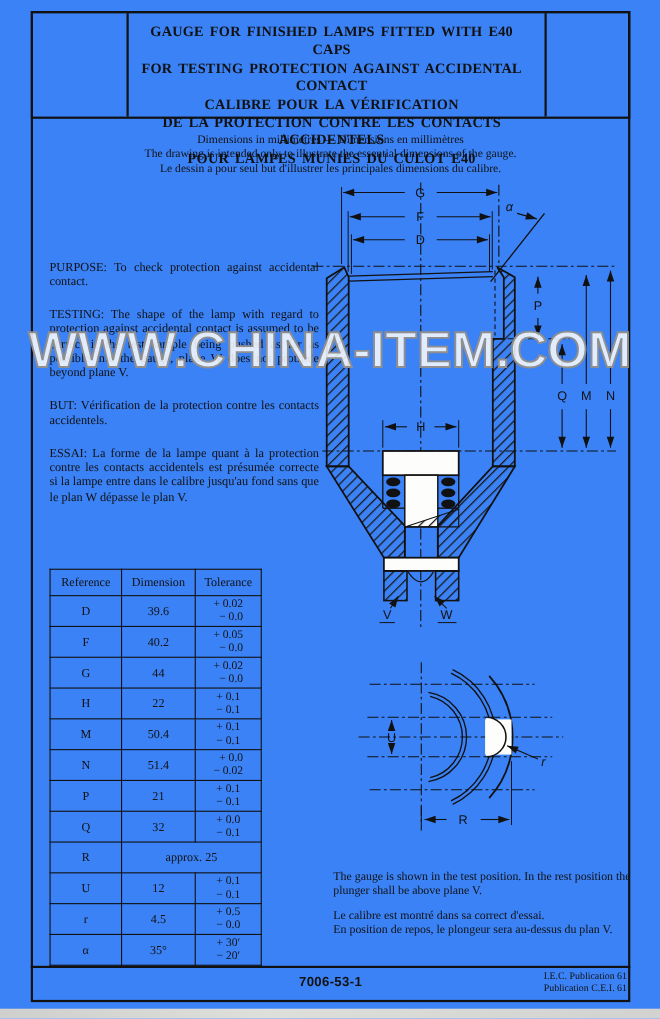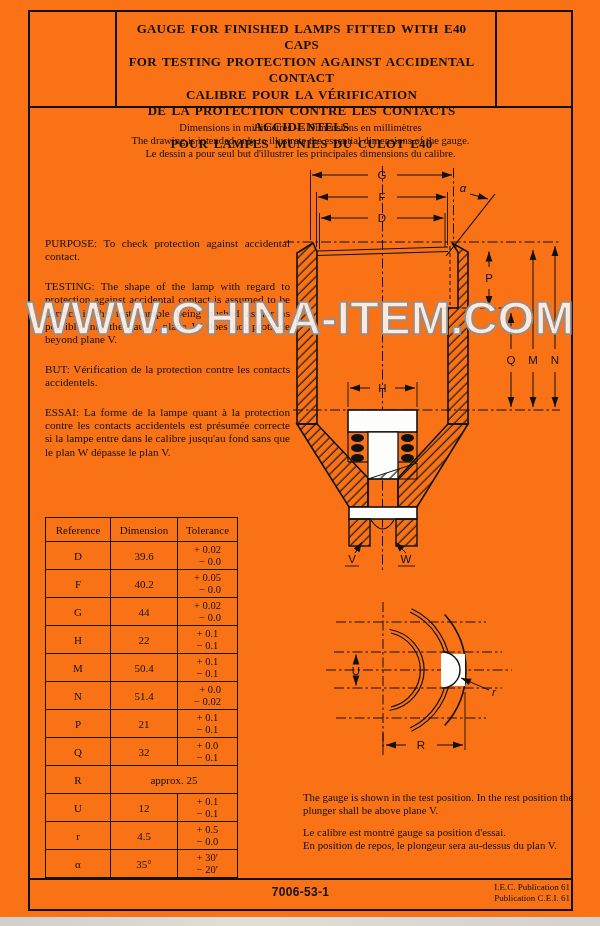--- a/index.html
+++ b/index.html
@@ -1,16 +1,16 @@
 <!DOCTYPE html>
 <html><head>
 <meta charset="utf-8">
 <style>
   html,body{margin:0;padding:0;background:#e8e8e6;}
-  #page{position:relative;width:600px;height:926px;background:#f97316;overflow:hidden;
+  #page{position:relative;width:600px;height:926px;background:#3b82f6;overflow:hidden;
         font-family:"Liberation Serif",serif;color:#111;}
   .abs{position:absolute;}
   #page-border{left:28px;top:10px;width:541px;height:897px;border:2px solid #111;}
   
   #title-block{left:28px;top:10px;width:541px;height:94px;border:2px solid #111;border-bottom:2px solid #111;}
   .vdiv{position:absolute;top:0;bottom:0;width:2px;background:#111;}
   #title-text{position:absolute;left:90px;top:9px;width:363px;text-align:center;
               font-weight:bold;font-size:13px;line-height:16.4px;letter-spacing:.2px;word-spacing:2px;}
   
   #subtitle{left:30px;top:121px;width:541px;text-align:center;font-size:10.6px;line-height:13px;}
@@ -280,21 +280,21 @@
       <td>α</td>
       <td>35°</td>
       <td><span class="tol"><span>+ 30′</span><br><span>− 20′</span></span></td>
     </tr>
   </tbody>
     </table>
 
   <div id="note" class="abs">
     <div>The gauge is shown in the test position.  In the rest position the</div>
     <div>plunger shall be above plane V.</div>
-    <div class="gap">Le calibre est montré gauge sa position d'essai.</div>
+    <div class="gap">Le calibre est montré dans sa correct d'essai.</div>
     <div>En position de repos, le plongeur sera au-dessus du plan V.</div>
   </div>
 
   <div id="footer-line" class="abs"></div>
   <div id="doc-number" class="abs">7006-53-1</div>
   <div id="publication" class="abs">
     <div>I.E.C. Publication 61</div>
     <div>Publication C.E.I. 61</div>
   </div>
   <div id="bottom-strip" class="abs"></div>

